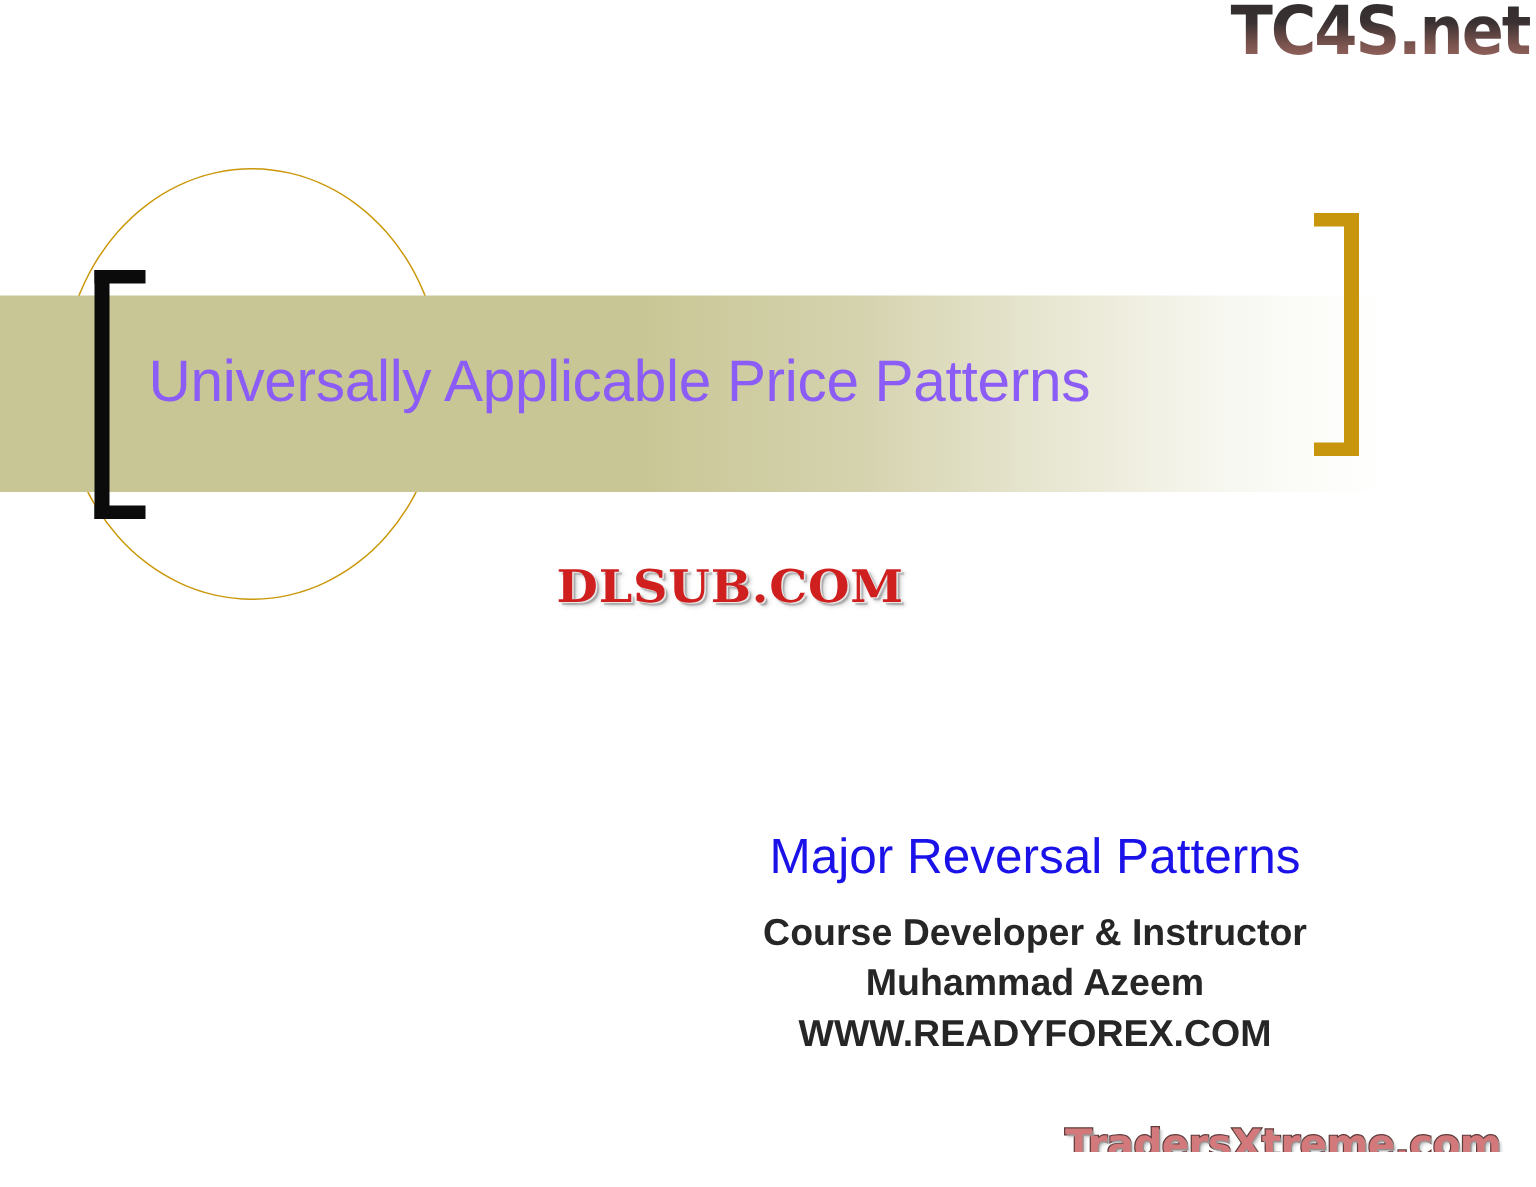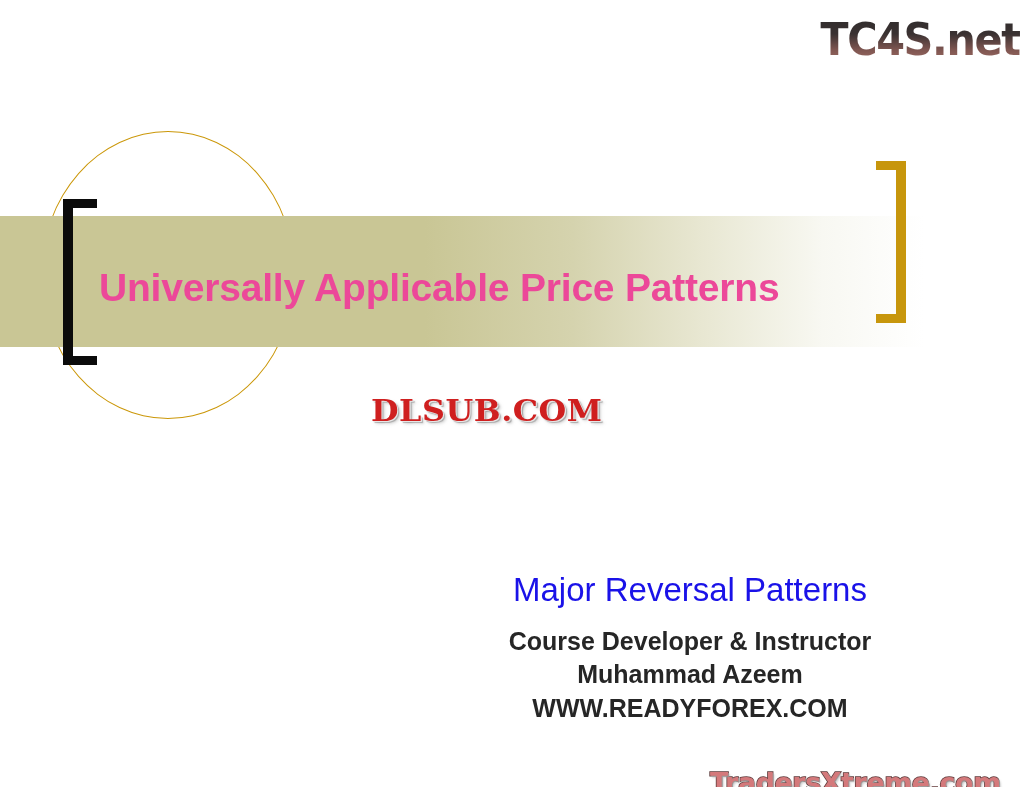--- a/index.html
+++ b/index.html
@@ -10,21 +10,20 @@
   body {
     font-family: "Liberation Sans", sans-serif;
   }
 
   #slide {
     position: relative;
     width: 1024px;
     height: 768px;
     background: #ffffff;
     overflow: hidden;
-    margin-top: 19px;
   }
 
   
   .tc4s-watermark {
     position: absolute;
     top: -2px;
     right: 4px;
     font-family: "DejaVu Sans", sans-serif;
     font-weight: bold;
     font-size: 45px;
@@ -65,25 +64,25 @@
         #c9c695 46%,
         #d5d3ae 62%,
         #e8e7d2 76%,
         #f8f8f2 89%,
         #ffffff 100%);
   }
 
   .title-text {
     position: absolute;
     left: 99px;
-    top: 248px;
+    top: 234px;
     width: 790px;
     font-size: 39px;
-    font-weight: bold;
-    color: #ec4899;
+    font-weight: normal;
+    color: #8b5cf6;
     letter-spacing: -0.2px;
     white-space: nowrap;
     line-height: 1.1;
   }
 
   
   .bracket-left {
     position: absolute;
     left: 63px;
     top: 180px;

